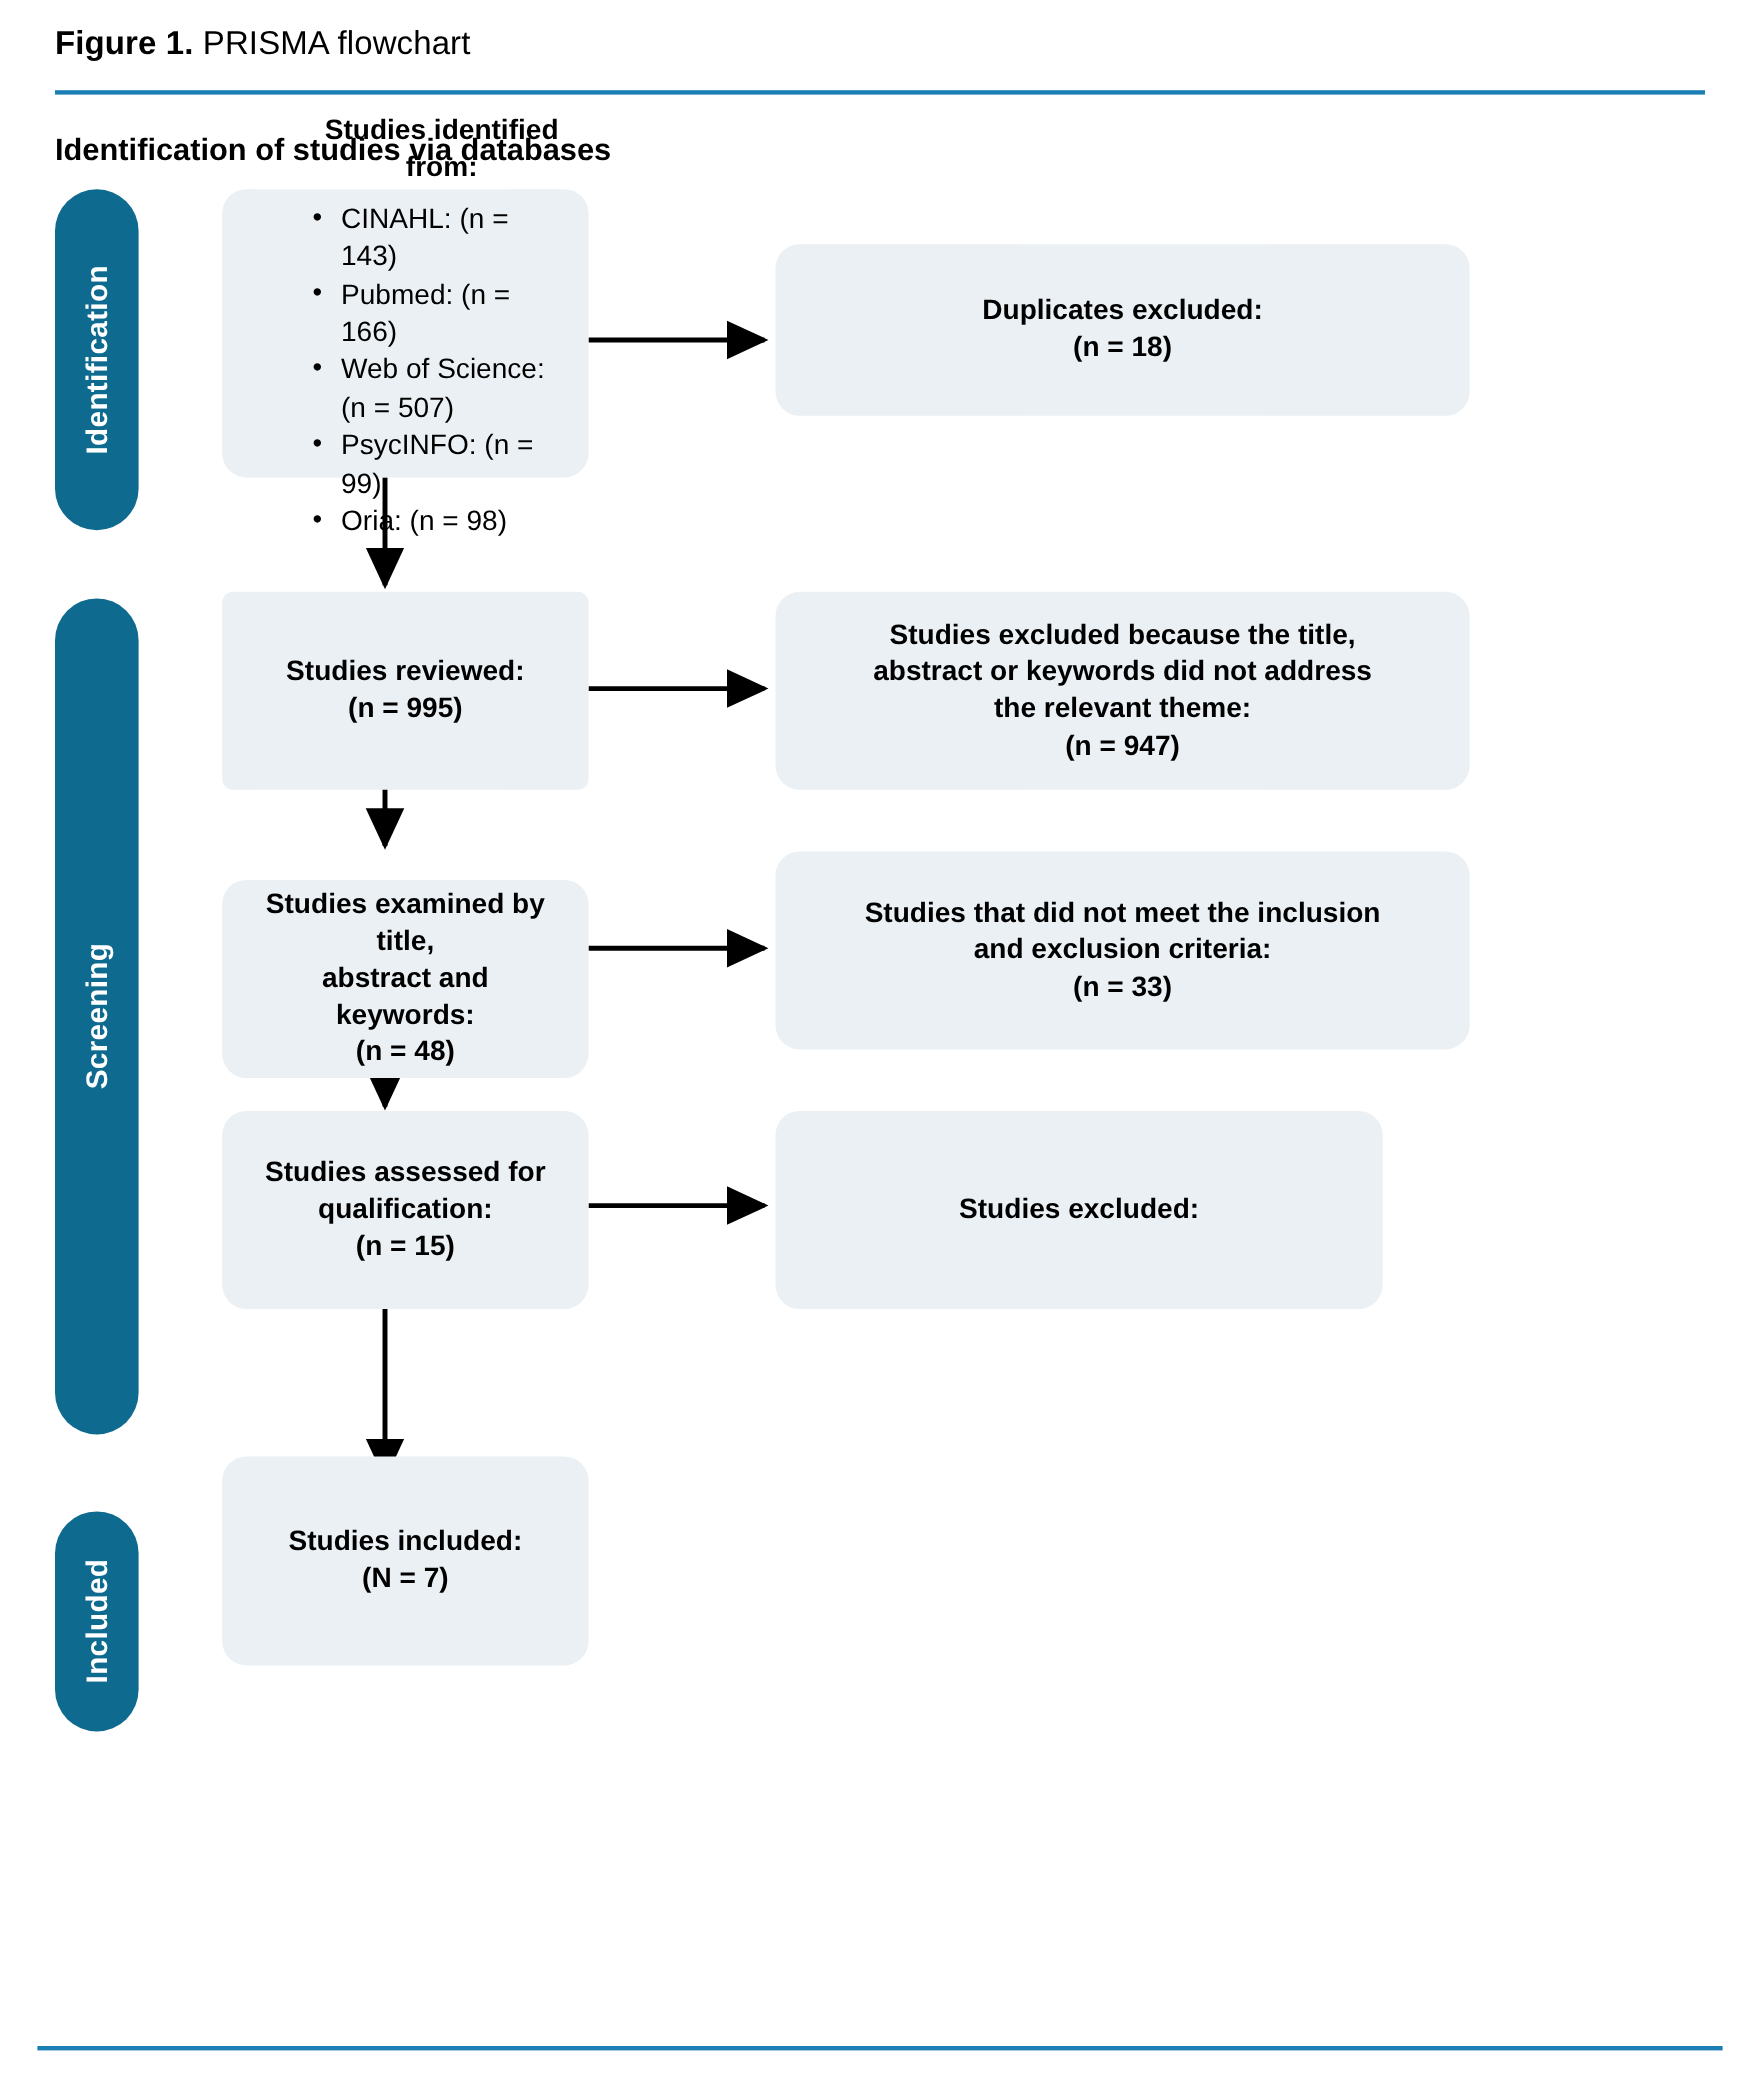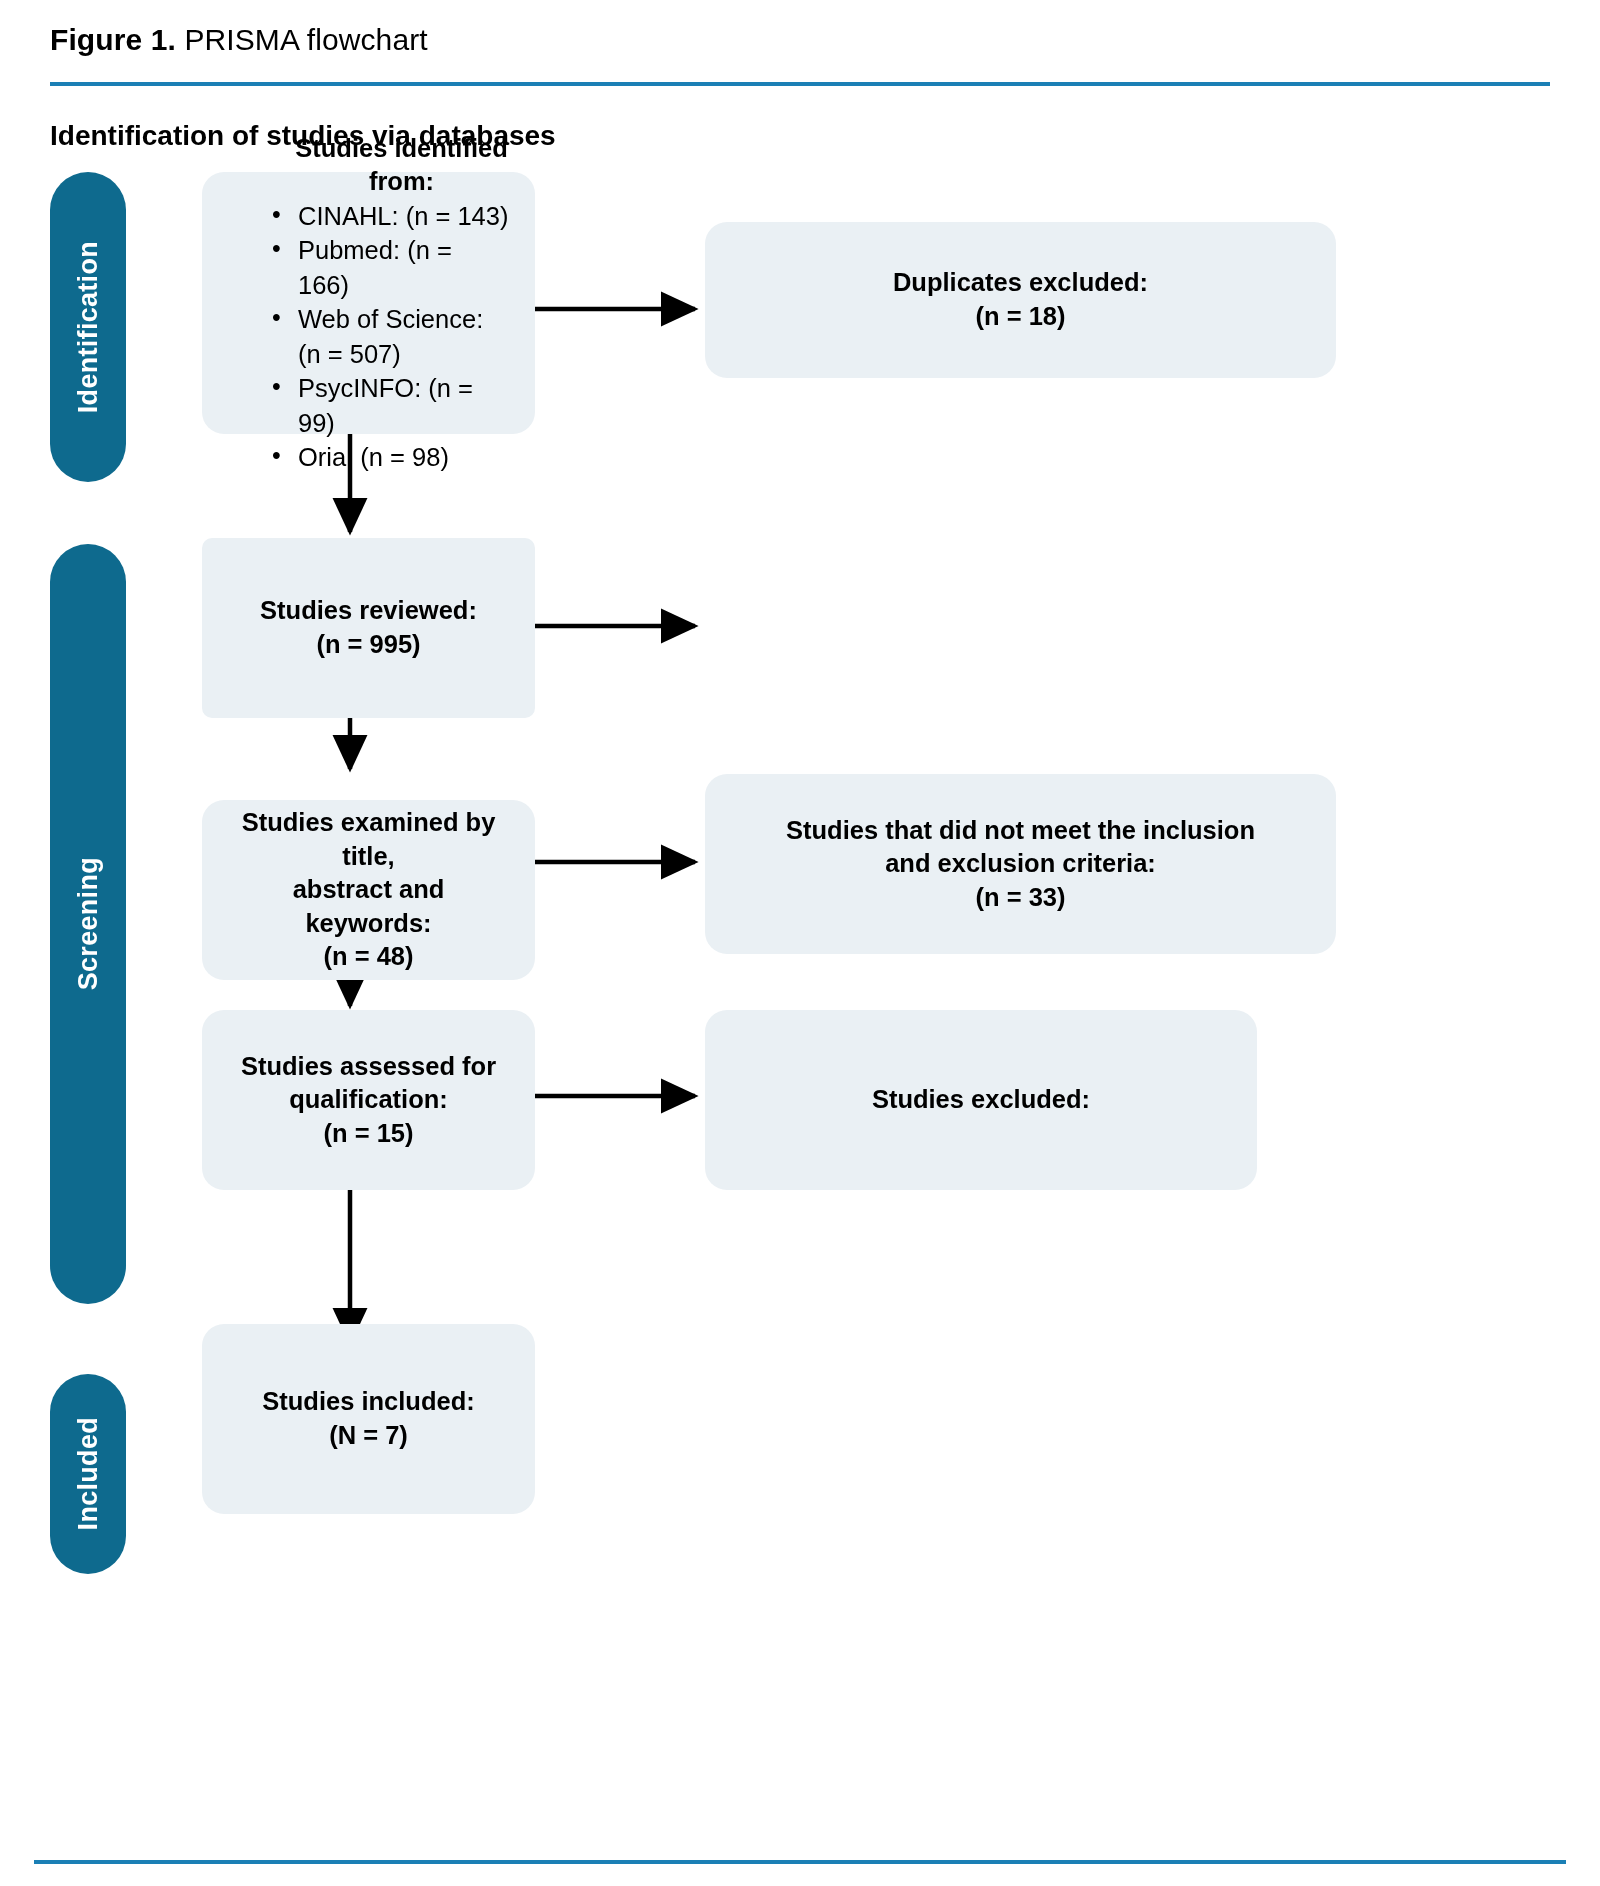--- a/index.html
+++ b/index.html
@@ -115,21 +115,21 @@
     text-align: center;
   }
   .box-sub {
     font-size: 25.5px;
     font-weight: bold;
     line-height: 1.32;
     text-align: center;
   }
 
   ul.bullets {
-    margin: 0;
+    margin: 12px;
     padding: 0 0 0 44px;
     list-style: none;
     text-align: left;
   }
   ul.bullets li {
     font-size: 25.5px;
     font-weight: normal;
     line-height: 1.35;
     position: relative;
     padding-left: 26px;
@@ -226,20 +226,26 @@
     <div class="box" style="left:655px; top:58px; width:631px; height:156px;">
       <div class="box-line">Duplicates excluded:</div>
       <div class="box-sub">(n = 18)</div>
     </div>
 
     <div class="box" style="left:152px; top:374px; width:333px; height:180px;border-radius:10px;">
       <div class="box-line">Studies reviewed:</div>
       <div class="box-sub">(n = 995)</div>
     </div>
 
+    <div class="box" style="left:655px; top:374px; width:631px; height:180px;">
+      <div class="box-line">Studies excluded because the title,</div>
+      <div class="box-line">abstract or keywords did not address</div>
+      <div class="box-line">the relevant theme:</div>
+      <div class="box-sub">(n = 947)</div>
+    </div>
 
     <div class="box" style="left:152px; top:610px; width:333px; height:180px;margin-top:26px;">
       <div class="box-line">Studies examined by title,</div>
       <div class="box-line">abstract and keywords:</div>
       <div class="box-sub">(n = 48)</div>
     </div>
 
     <div class="box" style="left:655px; top:610px; width:631px; height:180px;">
       <div class="box-line">Studies that did not meet the inclusion</div>
       <div class="box-line">and exclusion criteria:</div>

